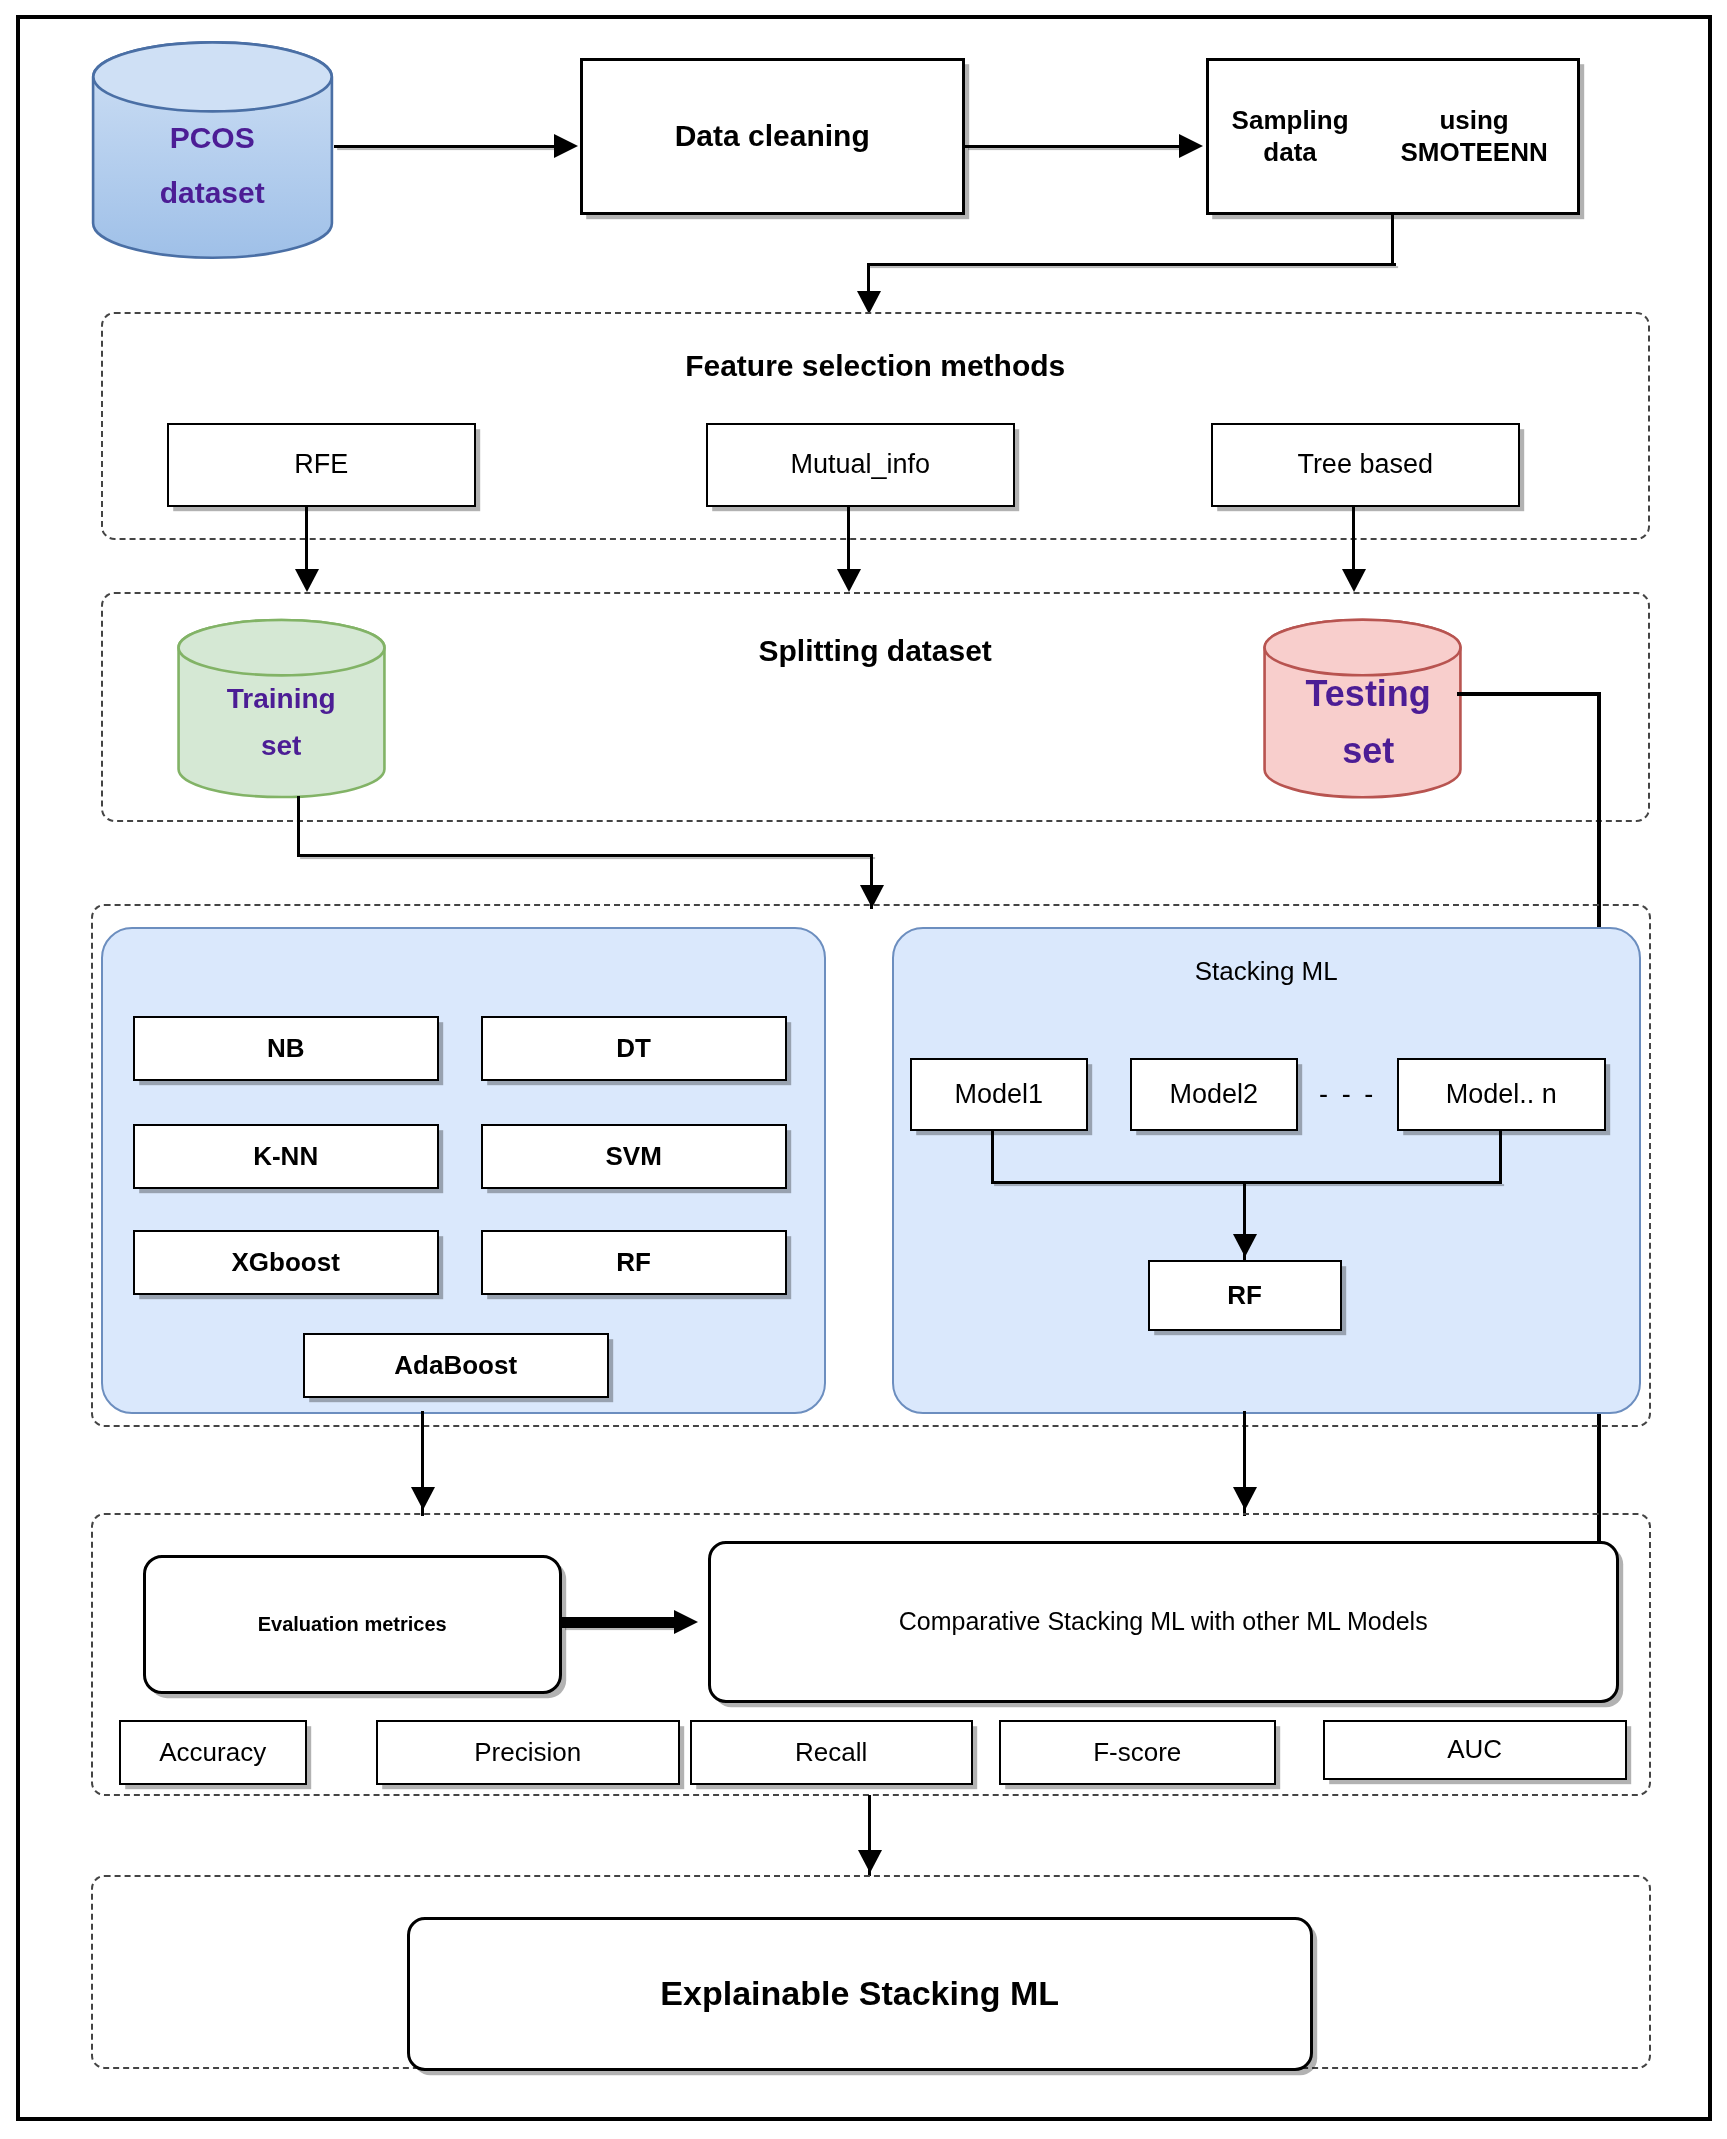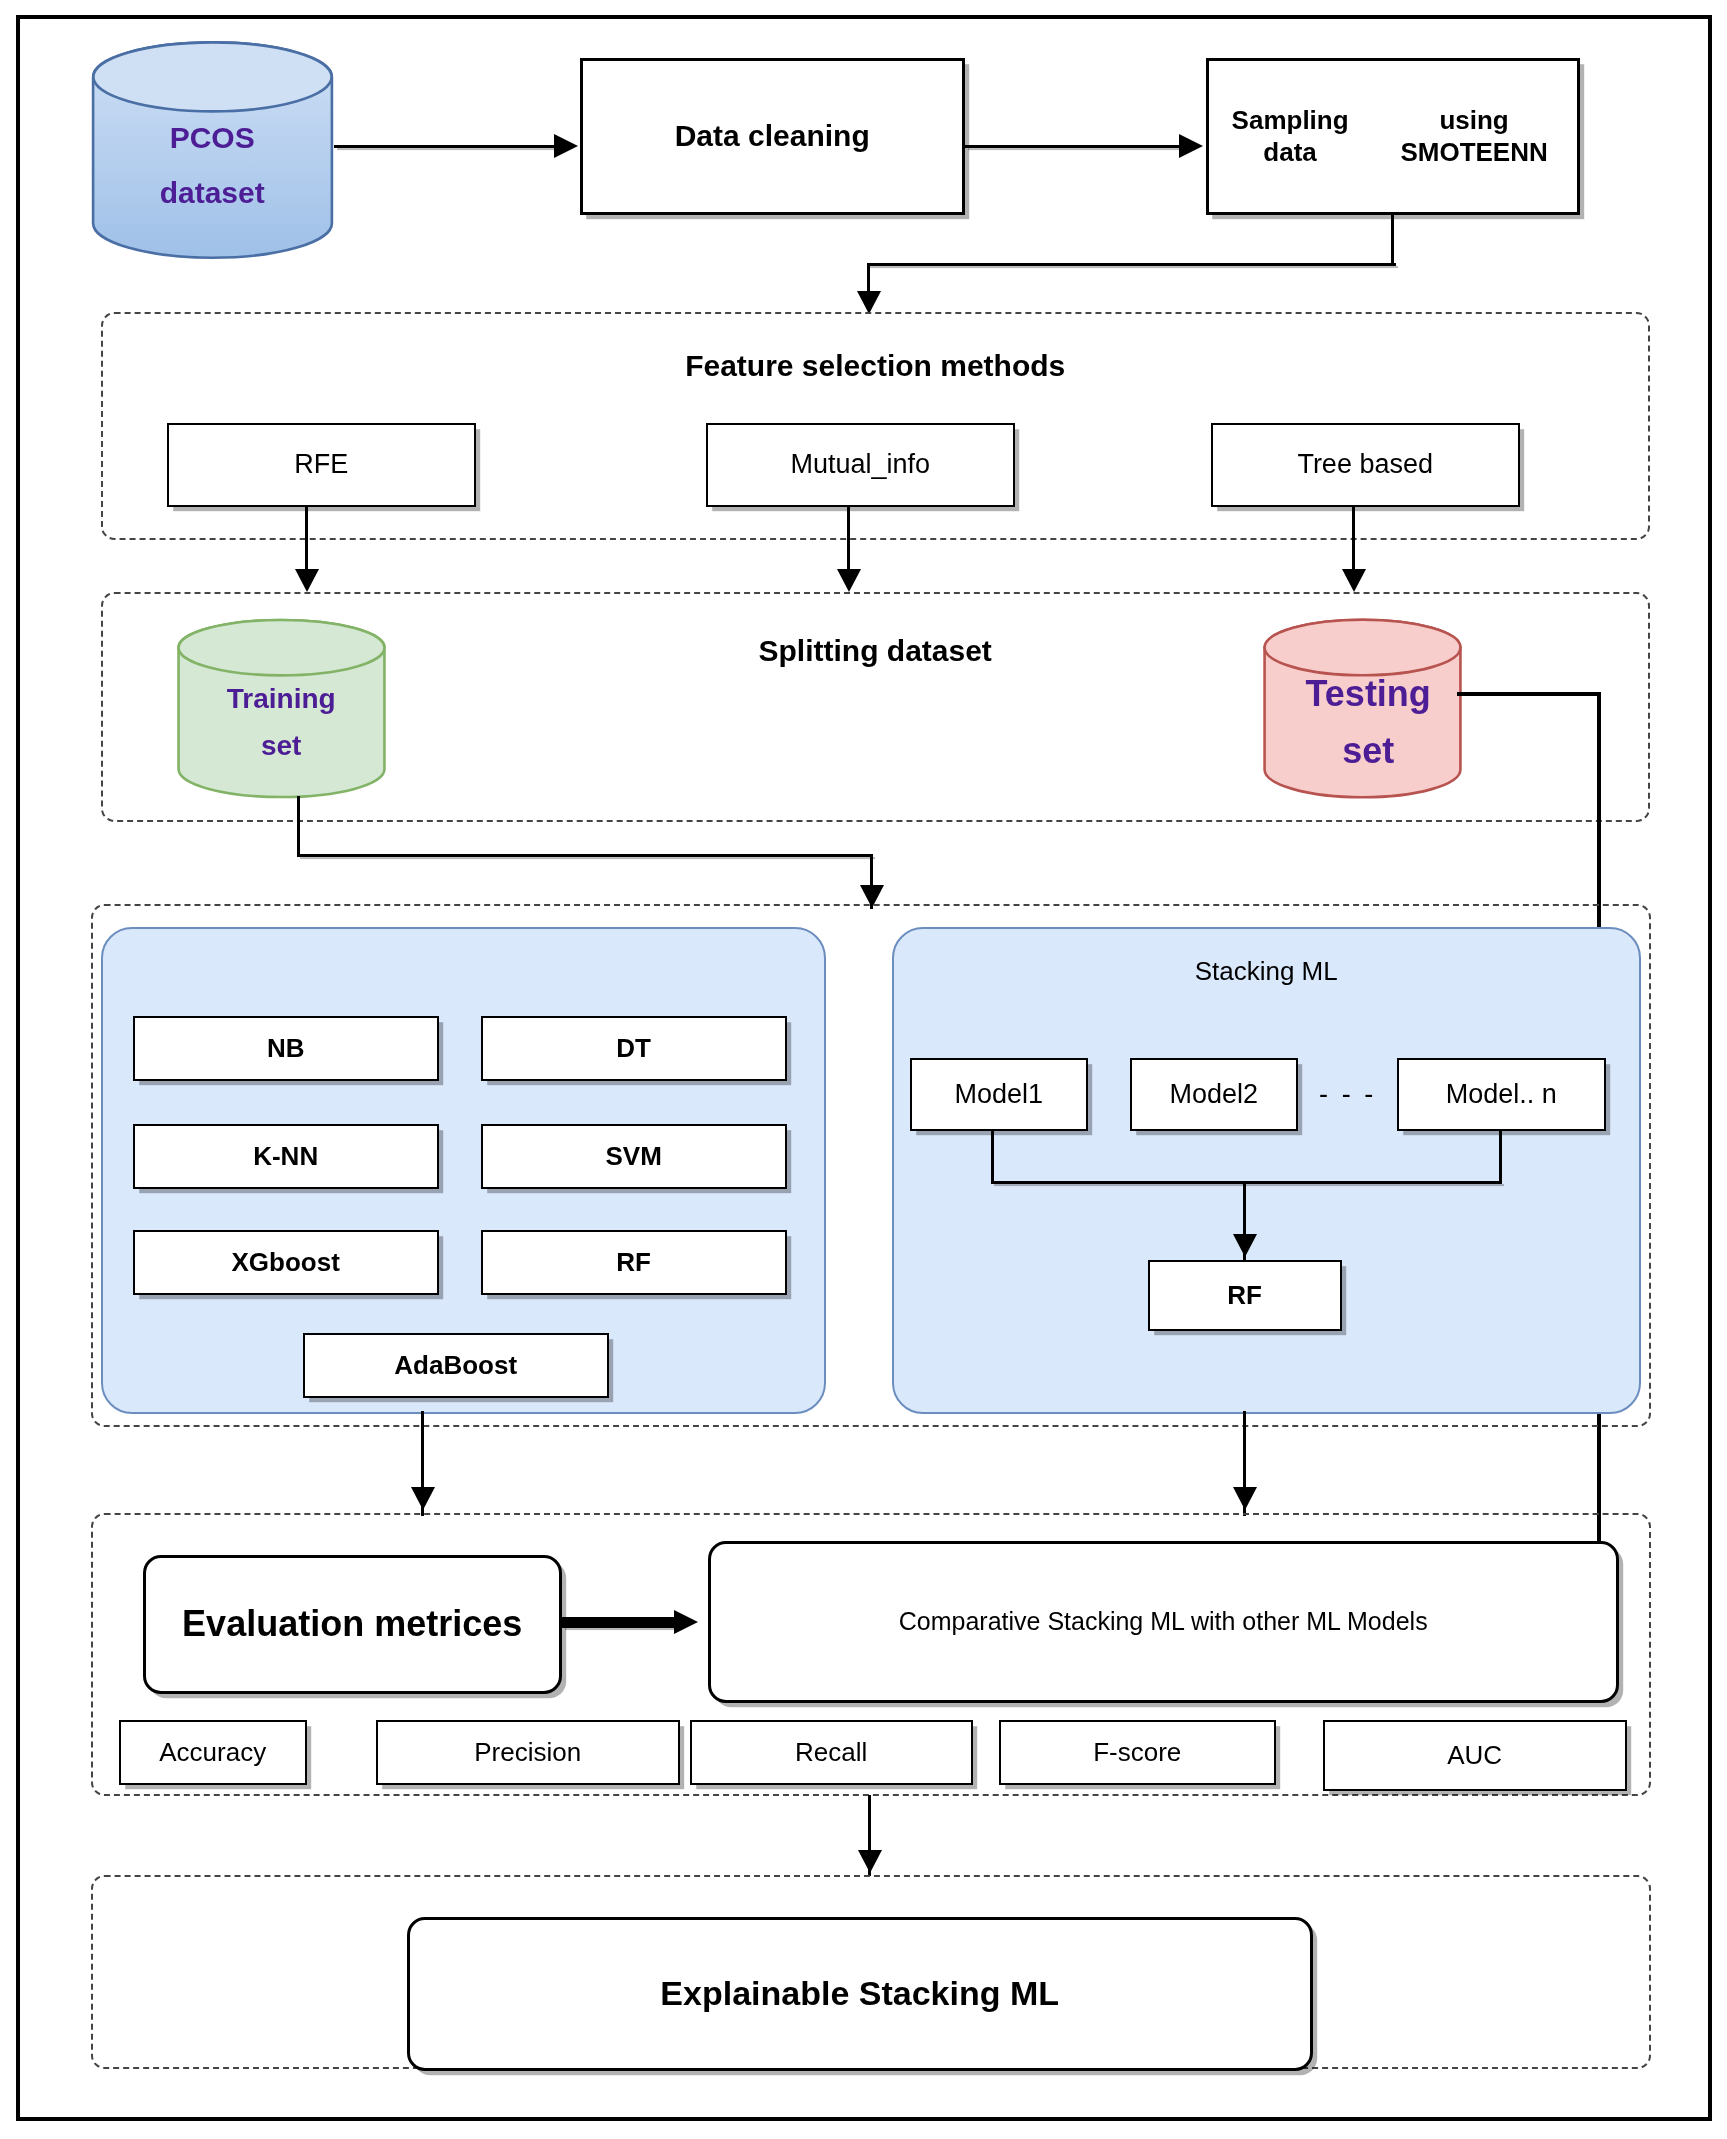--- a/index.html
+++ b/index.html
@@ -189,21 +189,21 @@
     </div>
 
     <div class="ln lnv abs" style="left:401px;top:1392px;width:3.1px;height:105px;"></div>
     <div class="arrow-d" style="left:391px;top:1468px;"></div>
 
     <div class="ln lnv abs" style="left:1223px;top:1392px;width:3.1px;height:105px;"></div>
     <div class="arrow-d" style="left:1213px;top:1468px;"></div>
 
     <div class="group abs" style="left:71px;top:1494px;width:1560px;height:283px;"></div>
 
-    <div class="pbox rbox abs" style="left:123px;top:1536px;width:419px;height:139px;font-size:36px;font-weight:bold;">
+    <div class="pbox rbox abs" style="left:123px;top:1536px;width:419px;height:139px;font-size:20px;font-weight:bold;border-radius:19px;">
       <span>Evaluation metrices</span>
     </div>
 
     <div class="ln lnh sh abs" style="left:542px;top:1598px;width:118px;height:11.5px;"></div>
     <div class="arrow-r" style="left:654px;top:1591px;"></div>
 
     <div class="pbox rbox abs" style="left:688px;top:1522px;width:911px;height:162px;font-size:25px;">
       <span>Comparative Stacking ML with other ML Models</span>
     </div>
 
@@ -212,21 +212,21 @@
     </div>
     <div class="pbox thin abs" style="left:356px;top:1701px;width:304px;height:65px;font-size:26px;">
       <span>Precision</span>
     </div>
     <div class="pbox thin abs" style="left:670px;top:1701px;width:283px;height:65px;font-size:26px;">
       <span>Recall</span>
     </div>
     <div class="pbox thin abs" style="left:979px;top:1701px;width:277px;height:65px;font-size:26px;">
       <span>F-score</span>
     </div>
-    <div class="pbox thin abs" style="left:1303px;top:1701px;width:304px;height:71px;font-size:26px;">
+    <div class="pbox thin abs" style="left:1303px;top:1701px;width:304px;height:60px;font-size:26px;">
       <span>AUC</span>
     </div>
 
     <div class="ln lnv abs" style="left:848px;top:1776px;width:3.1px;height:81px;"></div>
     <div class="arrow-d" style="left:838px;top:1831px;"></div>
 
     <div class="group abs" style="left:71px;top:1856px;width:1560px;height:194px;"></div>
 
     <div class="pbox rbox abs" style="left:387px;top:1898px;width:906px;height:154px;font-size:34px;font-weight:bold;">
       <span>Explainable Stacking ML</span>

